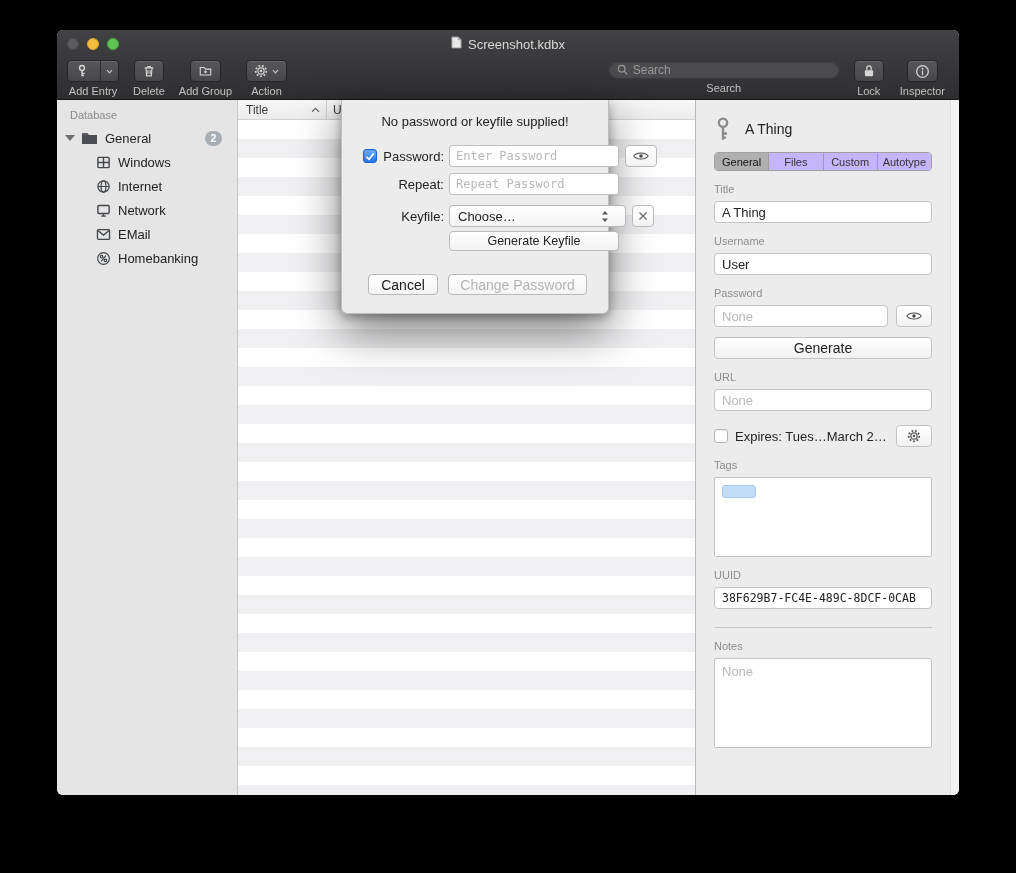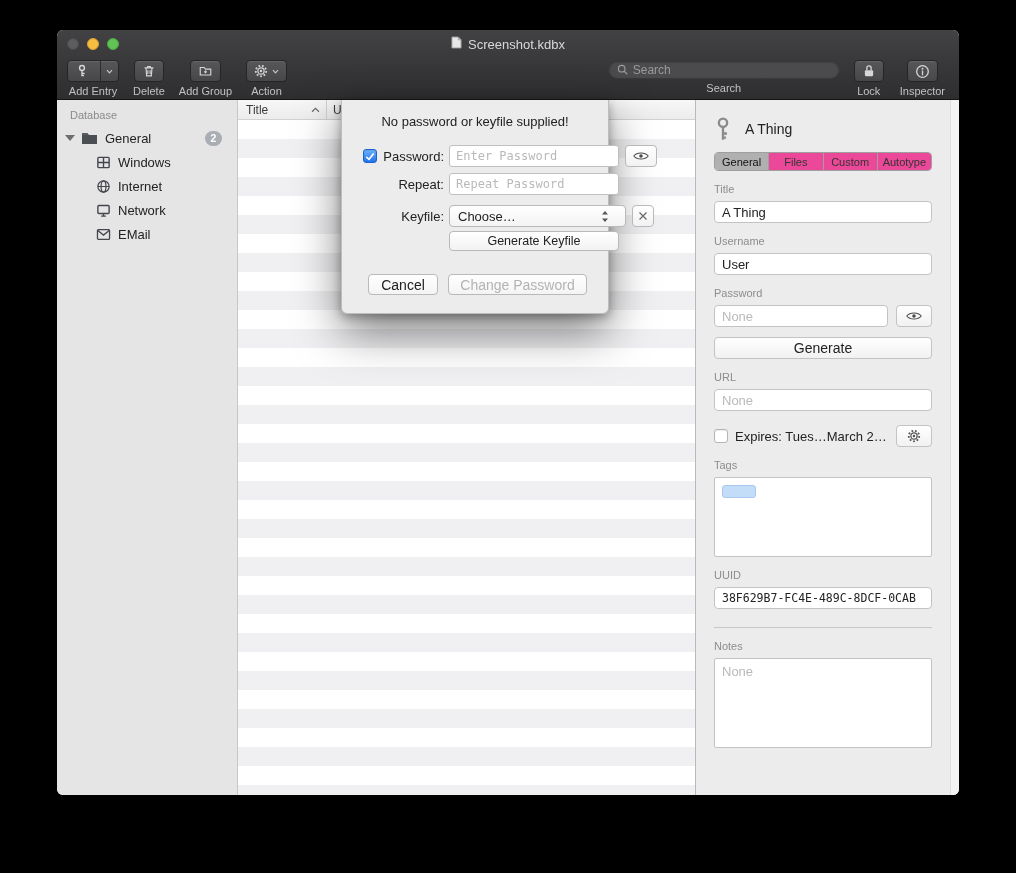--- a/index.html
+++ b/index.html
@@ -97,21 +97,21 @@
     background:#f4f4f4; border-left:1px solid #dedede;
   }
   .insp-head { display:flex; align-items:center; gap:13px; height:30px; margin-bottom:8px; }
   .insp-head .name { font-size:14px; color:#222; }
   .segmented {
     display:flex; height:19px; border:1px solid #9f9f9f; border-radius:4px; overflow:hidden;
     font-size:11px; background:#f4f4f4;
   }
   .segmented .seg {
     flex:1; display:flex; align-items:center; justify-content:center;
-    color:#333; cursor:default; background:#ec4899;
+    color:#333; cursor:default; background:#c4b5fd;
   }
   .segmented .seg + .seg { border-left:1px solid #9f9f9f; }
   .segmented .seg.active { background:#b0b0b0; color:#111; }
   .insp-label { font-size:11px; color:#8d8d8d; margin:12px 0 6px; }
   .insp-input {
     width:100%; height:22px; border:1px solid #c3c3c3; border-radius:4px; background:#fff;
     font-size:13px; color:#222; padding:0 7px; font-family:inherit; outline:none;
   }
   .insp-input::placeholder, .notes-area::placeholder, .dlg-field::placeholder { color:#b9b9b9; }
   .row-flex { display:flex; gap:8px; align-items:center; }
@@ -350,20 +350,29 @@
           </svg>
         <span>Network</span>
       </div>
       <div class="side-row child">
         <svg width="15" height="13" viewBox="0 0 16 14" fill="none" stroke="#43464b" stroke-width="1.4">
             <rect x="1.5" y="1.8" width="13" height="10.4" rx="1"></rect>
             <path d="M1.5 2.4 L8 7.6 L14.5 2.4"></path>
           </svg>
         <span>EMail</span>
       </div>
+      <div class="side-row child">
+        <svg width="15" height="15" viewBox="0 0 16 16" fill="none" stroke="#43464b" stroke-width="1.3">
+            <circle cx="8" cy="8" r="6.2"></circle>
+            <circle cx="6" cy="6" r="1.3"></circle>
+            <circle cx="10" cy="10" r="1.3"></circle>
+            <path d="M10.6 4.9 L5.4 11.1"></path>
+          </svg>
+        <span>Homebanking</span>
+      </div>
     </aside>
 
     <main class="list">
       <div class="list-header">
         <div class="col-title">
           <span>Title</span>
           <svg class="caret" width="9" height="6" viewBox="0 0 10 7">
               <path d="M1 5.5 L5 1.5 L9 5.5" stroke="#6a6a6a" stroke-width="1.4" fill="none"></path>
             </svg>
         </div>

